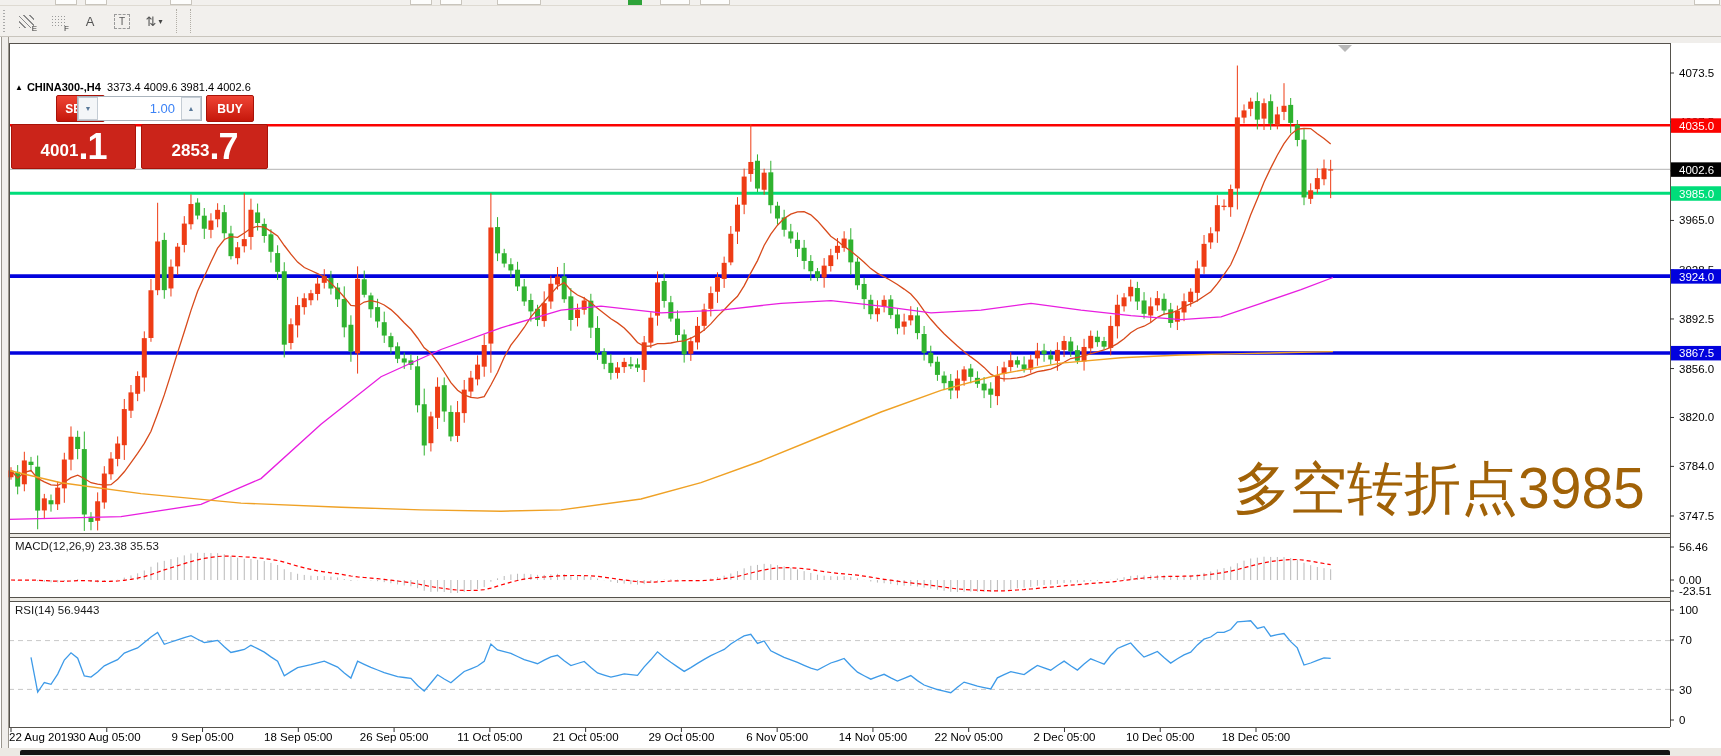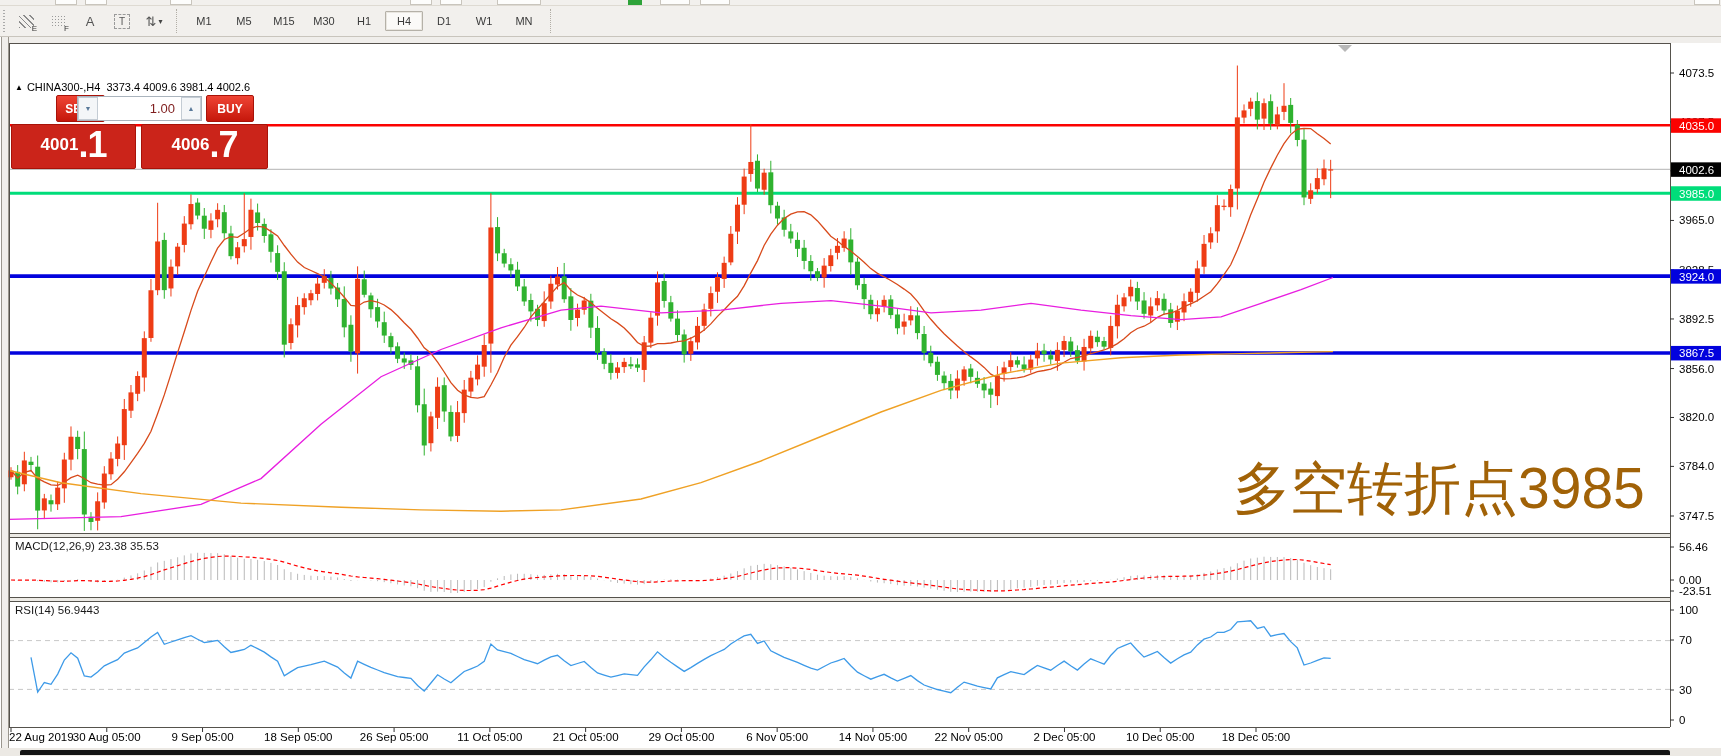--- a/index.html
+++ b/index.html
@@ -31,37 +31,37 @@
           border:1px solid transparent;border-radius:1px;background:transparent;cursor:default;}
   .tf-btn.active{background:#fbfaf8;border-color:#b5b1a8;box-shadow:inset 0 0 0 1px #e9e6e0;}
   
   .chartwin{position:absolute;left:1px;top:37px;width:1721px;height:712px;background:#f0eeeb;}
   .chartwin .leftframe{position:absolute;left:0;top:0;width:8px;height:712px;background:#f0eeeb;
         border-left:1px solid #9a968e;border-right:1px solid #9a968e;box-sizing:border-box;}
   #chart-svg{position:absolute;left:0;top:0;}
   
   .sym-header{position:absolute;left:14px;top:44px;font-size:11px;color:#000;white-space:nowrap;}
   .sym-header .arr{font-size:8px;margin-right:4px;vertical-align:1px;}
-  .sym-header b{font-weight:normal;text-align:center;}
+  .sym-header b{font-weight:bold;text-align:center;}
   
   .trade{position:absolute;left:10px;top:58px;width:257px;}
   .trow1{position:absolute;left:0;top:0;width:257px;height:27px;}
   .btn-trade{position:absolute;top:0;height:27px;color:#fff;font-size:12px;font-weight:bold;
       display:flex;align-items:center;justify-content:center;
       background:linear-gradient(#ef4434,#c5170b);border:1px solid #a81208;border-radius:2px;box-sizing:border-box;}
   .btn-sell{left:0;width:49px;margin-left:45px;} .btn-buy{left:195px;width:48px;}
   .stepper{position:absolute;left:66px;top:1px;width:125px;height:25px;background:#fff;
       border:1px solid #aab4bd;box-sizing:border-box;display:flex;}
   .step-btn{width:20px;height:100%;background:#f4f6f8;border:1px solid #c4ccd4;box-sizing:border-box;
       display:flex;align-items:center;justify-content:center;font-size:7px;color:#5a7a9a;}
   .step-val{flex:1;display:flex;align-items:center;justify-content:flex-end;padding-right:6px;
-      font-size:13px;color:#7f1d1d;}
+      font-size:13px;color:#3b82f6;}
   .trow2{position:absolute;left:0;top:29px;width:257px;height:45px;}
   .pricebox{position:absolute;top:0;height:45px;background:#cb241a;border:1px solid #a81208;
-      border-radius:2px;box-sizing:border-box;color:#fff;display:flex;align-items:center;
+      border-radius:2px;box-sizing:border-box;color:#fff;display:flex;align-items:flex-end;
       justify-content:center;padding-bottom:4px;}
   .pb-left{left:0;width:125px;} .pb-right{left:130px;width:127px;}
   .pricebox .main{font-size:17px;font-weight:bold;line-height:26px;}
   .pricebox .pip{font-size:36px;font-weight:bold;line-height:34px;letter-spacing:-1px;}
   
   .annot{position:absolute;left:1232px;top:421px;font-size:57px;line-height:60px;
      color:#ff2012;white-space:nowrap;font-family:"Liberation Sans",sans-serif;}
   
   .bottomstrip{position:absolute;left:0;top:748px;width:1721px;height:8px;background:#ece9e4;}
   .bottomstrip .bar{position:absolute;left:20px;top:2px;width:1650px;height:5px;background:#141414;border-radius:2px 2px 0 0;}
@@ -99,31 +99,20 @@
       <span>A</span>
     </div>
     <div class="tb-icon">
       <span class="tbox">T</span>
     </div>
     <div class="tb-icon">
       <span>⇅</span>
       <span class="caret">▾</span>
     </div>
     <div class="tb-sep"></div>
-    <div id="tf-group" style="display:flex;">
-        <div class="tf-btn">M1</div>
-        <div class="tf-btn">M5</div>
-        <div class="tf-btn">M15</div>
-        <div class="tf-btn">M30</div>
-        <div class="tf-btn">H1</div>
-        <div class="tf-btn active">H4</div>
-        <div class="tf-btn">D1</div>
-        <div class="tf-btn">W1</div>
-        <div class="tf-btn">MN</div>
-      </div>
     <div class="tb-sep"></div>
   </div>
 
   <div class="chartwin">
     <div class="leftframe"></div>
     <svg id="chart-svg" width="1721" height="712" viewBox="0 37 1721 712">
         <rect x="8" y="43" width="1661" height="684" fill="#ffffff"></rect>
         <rect x="8" y="727" width="1713" height="22" fill="#ffffff"></rect>
         <rect x="1669" y="43" width="52" height="684" fill="#ffffff"></rect>
         <g>
@@ -848,21 +837,21 @@
           <div class="step-btn">▲</div>
         </div>
         <div class="btn-trade btn-buy">BUY</div>
       </div>
       <div class="trow2">
         <div class="pricebox pb-left">
           <span class="main">4001</span>
             <span class="pip">.1</span>
         </div>
         <div class="pricebox pb-right">
-          <span class="main">4006</span>
+          <span class="main">2853</span>
             <span class="pip">.7</span>
         </div>
       </div>
     </div>
 
     <div class="annot" style="color: #a16207;">多空转折点3985</div>
   </div>
 
   <div class="bottomstrip">
     <div class="bar"></div>

